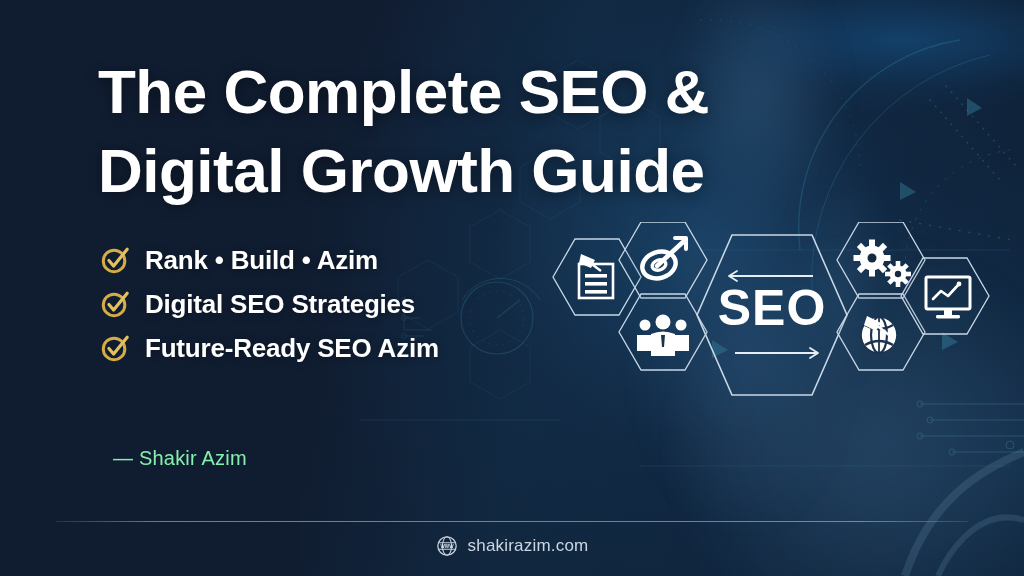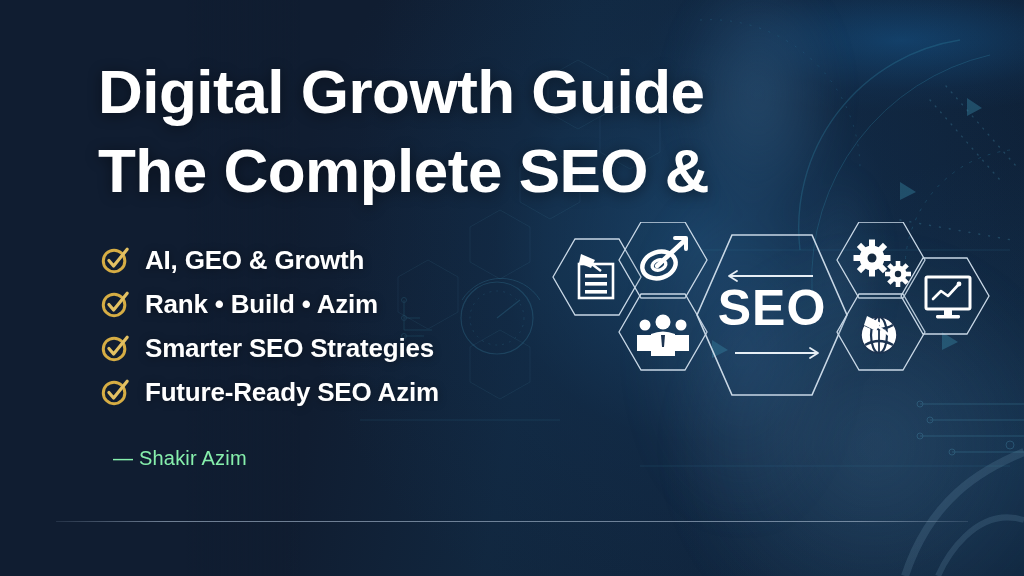--- a/index.html
+++ b/index.html
@@ -182,48 +182,41 @@
 
     <g stroke="#8fc0d8" fill="none" opacity="0.18">
       <path d="M 905 576 C 930 500 980 470 1024 452" stroke-width="8"></path>
       <path d="M 1024 520 C 975 505 945 560 938 576" stroke-width="6"></path>
     </g>
   </svg>
 
   <div class="left-flat"></div>
 
   <h1 class="title">
+    <span class="title-line">The Complete SEO &amp;</span>
     <span class="title-line">Digital Growth Guide</span>
-    <span class="title-line">The Complete SEO &amp;</span>
   </h1>
 
   <div class="bullets">
 
-    <div class="bullet">
-      <svg class="check-icon" viewBox="0 0 32 32">
-        <circle cx="15" cy="17" r="11.5" fill="none" stroke="#d6ad44" stroke-width="3.2"></circle>
-        <path d="M 9.5 16.5 L 14.5 22.5 L 29 4.5" fill="none" stroke="#e3c163" stroke-width="3.4" stroke-linecap="round" stroke-linejoin="round"></path>
-      </svg>
-      <span class="bullet-text">AI, GEO &amp; Growth</span>
-    </div>
 
     <div class="bullet">
       <svg class="check-icon" viewBox="0 0 32 32">
         <circle cx="15" cy="17" r="11.5" fill="none" stroke="#d6ad44" stroke-width="3.2"></circle>
         <path d="M 9.5 16.5 L 14.5 22.5 L 29 4.5" fill="none" stroke="#e3c163" stroke-width="3.4" stroke-linecap="round" stroke-linejoin="round"></path>
       </svg>
       <span class="bullet-text">Rank • Build • Azim</span>
     </div>
 
     <div class="bullet">
       <svg class="check-icon" viewBox="0 0 32 32">
         <circle cx="15" cy="17" r="11.5" fill="none" stroke="#d6ad44" stroke-width="3.2"></circle>
         <path d="M 9.5 16.5 L 14.5 22.5 L 29 4.5" fill="none" stroke="#e3c163" stroke-width="3.4" stroke-linecap="round" stroke-linejoin="round"></path>
       </svg>
-      <span class="bullet-text">Smarter SEO Strategies</span>
+      <span class="bullet-text">Digital SEO Strategies</span>
     </div>
 
     <div class="bullet">
       <svg class="check-icon" viewBox="0 0 32 32">
         <circle cx="15" cy="17" r="11.5" fill="none" stroke="#d6ad44" stroke-width="3.2"></circle>
         <path d="M 9.5 16.5 L 14.5 22.5 L 29 4.5" fill="none" stroke="#e3c163" stroke-width="3.4" stroke-linecap="round" stroke-linejoin="round"></path>
       </svg>
       <span class="bullet-text">Future-Ready SEO Azim</span>
     </div>
 
@@ -348,14 +341,23 @@
       <rect x="381" y="55" width="44" height="32" rx="1.5" fill="none" stroke="#ffffff" stroke-width="3"></rect>
       <path d="M 388 77 L 396 69 L 403 74 L 414 62" fill="none" stroke="#ffffff" stroke-width="2.6" stroke-linecap="round" stroke-linejoin="round"></path>
       <circle cx="414" cy="62" r="2.4" fill="#ffffff"></circle>
       <rect x="399" y="87" width="8" height="7" fill="#ffffff"></rect>
       <rect x="391" y="93" width="24" height="3.4" rx="1.4" fill="#ffffff"></rect>
     </g>
   </svg>
 
   <div class="divider"></div>
 
+  <div class="footer">
+    <svg class="globe-icon" viewBox="0 0 24 24">
+      <circle cx="12" cy="12" r="10" fill="none" stroke="#c5d1de" stroke-width="1.4"></circle>
+      <ellipse cx="12" cy="12" rx="5" ry="10" fill="none" stroke="#c5d1de" stroke-width="1.1"></ellipse>
+      <path d="M 2.6 8.5 H 21.4 M 2.6 15.5 H 21.4" stroke="#c5d1de" stroke-width="1.1"></path>
+      <text x="12" y="14" text-anchor="middle" fill="#dbe4ee" font-family="Liberation Sans, sans-serif" font-size="5" font-weight="bold">WWW</text>
+    </svg>
+    <span class="footer-url">shakirazim.com</span>
+  </div>
 
 </div>
 
 </body></html>

